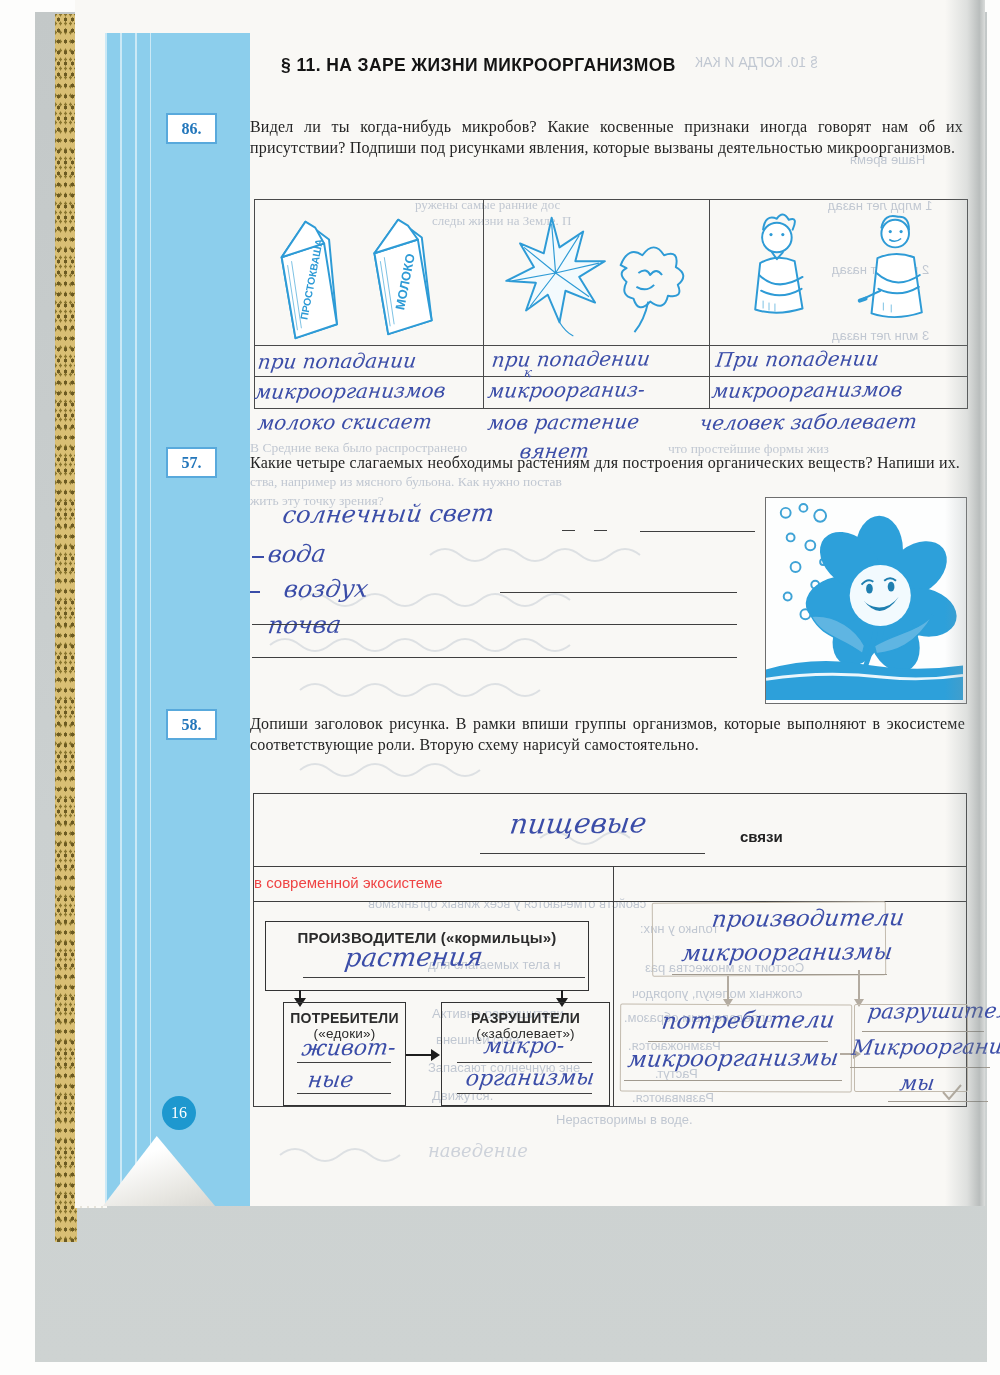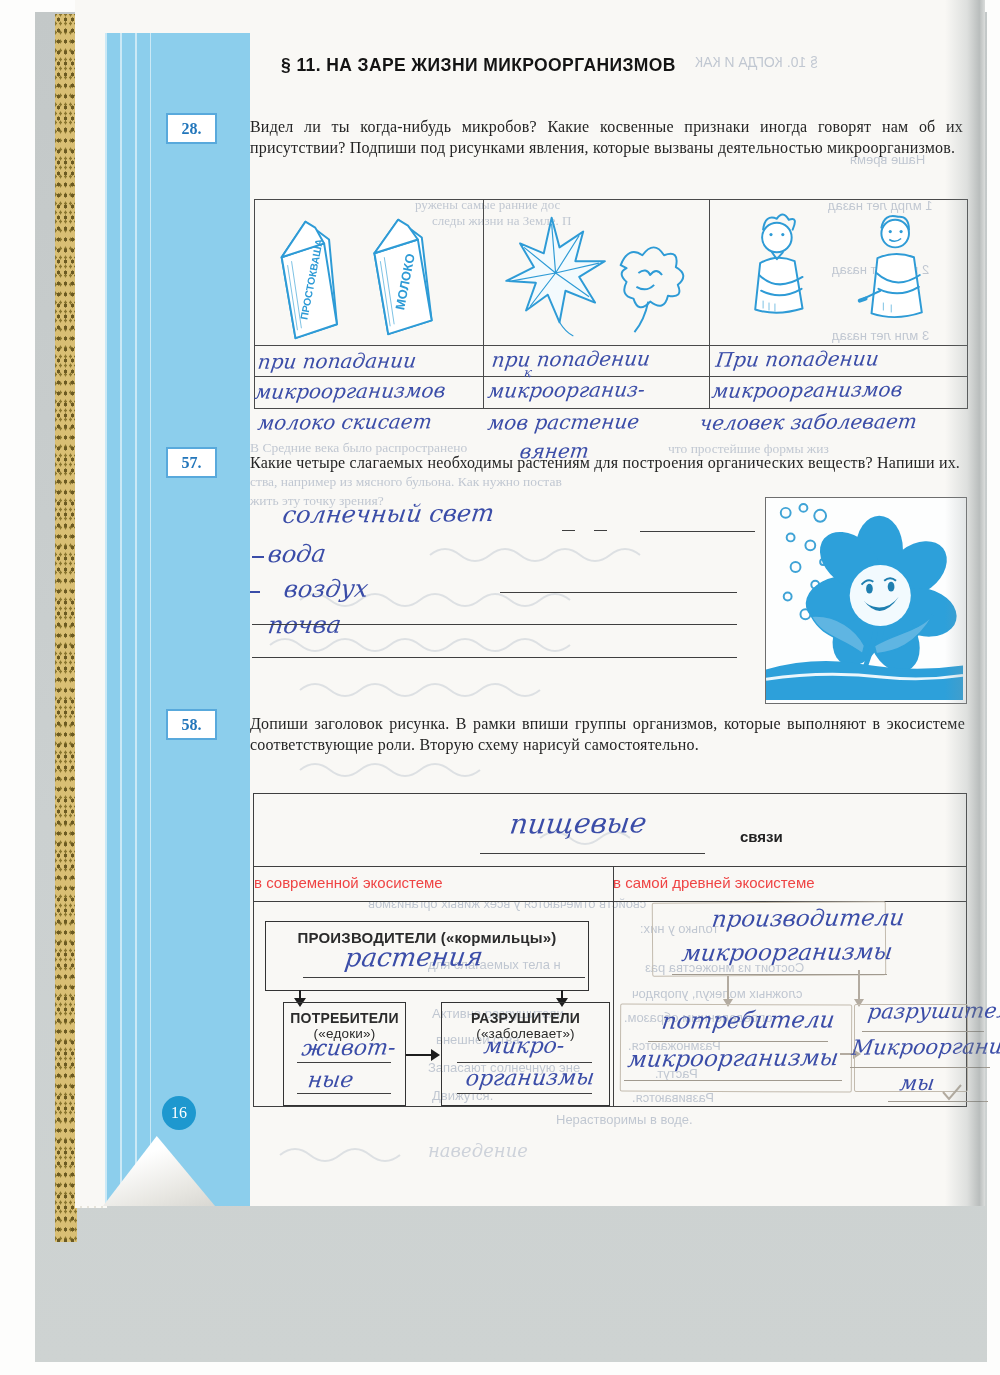--- a/index.html
+++ b/index.html
@@ -109,21 +109,21 @@
         <path d="M540,838 q15,-12 30,0 t30,0 t30,0"></path>
         <path d="M280,1155 q15,-12 30,0 t30,0 t30,0 t30,0"></path>
       </g>
     </svg>
   </div>
 
   <div class="z2">
 
     <div class="abs title" style="left:281px;top:55px">§ 11. НА ЗАРЕ ЖИЗНИ МИКРООРГАНИЗМОВ</div>
 
-    <div class="abs badge" style="left:166px;top:113px">28.</div>
+    <div class="abs badge" style="left:166px;top:113px">86.</div>
     <div class="abs prompt" style="left:250px;top:116px;width:713px">Видел ли ты когда-нибудь микробов? Какие косвенные признаки иногда говорят нам об их присутствии? Подпиши под рисунками явления, которые вызваны деятельностью микроорганизмов.</div>
 
     <div class="abs t56">
       <div class="cell imgrow">
         <svg width="222" height="140" viewBox="0 0 225 140">
           <g fill="#ffffff" stroke="#2e9bd6" stroke-width="2" stroke-linejoin="round">
             <path d="M24,54 L48,18 L72,36 L80,122 L38,136 Z"></path>
             <path d="M24,54 L67,40 L80,122 L38,136 Z"></path>
             <path d="M24,54 L48,18 L58,24 L67,40 Z"></path>
             <path d="M118,50 L142,16 L166,34 L176,118 L132,132 Z"></path>
@@ -262,21 +262,20 @@
     </div>
 
     <div class="abs badge" style="left:166px;top:709px">58.</div>
     <div class="abs prompt" style="left:250px;top:713px;width:715px">Допиши заголовок рисунка. В рамки впиши группы организмов, которые выполняют в экосистеме соответствующие роли. Вторую схему нарисуй самостоятельно.</div>
 
     <div class="abs diagram">
       <div style="position:absolute;left:0;top:72px;width:100%;border-top:1.6px solid #3f3f3f"></div>
       <div style="position:absolute;left:0;top:107px;width:100%;border-top:1.6px solid #3f3f3f"></div>
       <div style="position:absolute;left:359px;top:72px;width:0;height:240px;border-left:1.4px solid #3f3f3f"></div>
       <div class="hdr" style="position:absolute;left:0;top:80px;width:359px">в современной экосистеме</div>
-      <div class="hdr" style="position:absolute;left:359px;top:80px;width:353px">в  самой древней экосистеме</div>
     </div>
 
     <span class="hw" style="left:510px;top:810px;font-size:28px">пищевые</span>
     <div class="uline" style="left:480px;top:853px;width:225px"></div>
     <span class="abs" style="left:740px;top:828px;font:600 15px 'Liberation Sans',sans-serif;color:#222">связи</span>
 
     <div class="pbox" style="left:265px;top:921px;width:322px;height:68px">
       <div class="box-label" style="margin-top:7px">ПРОИЗВОДИТЕЛИ («кормильцы»)</div>
     </div>
     <div class="uline" style="left:303px;top:977px;width:282px"></div>

